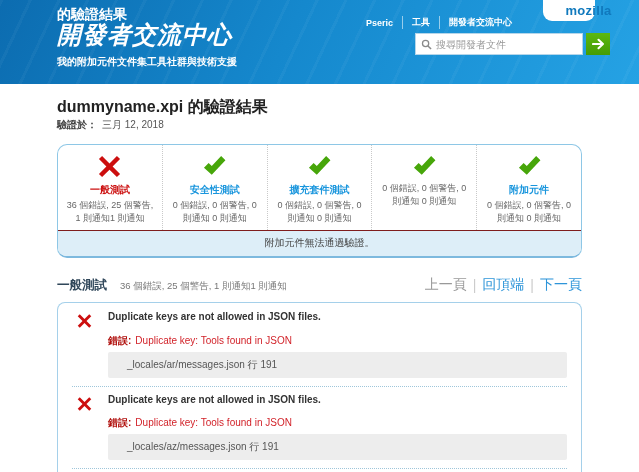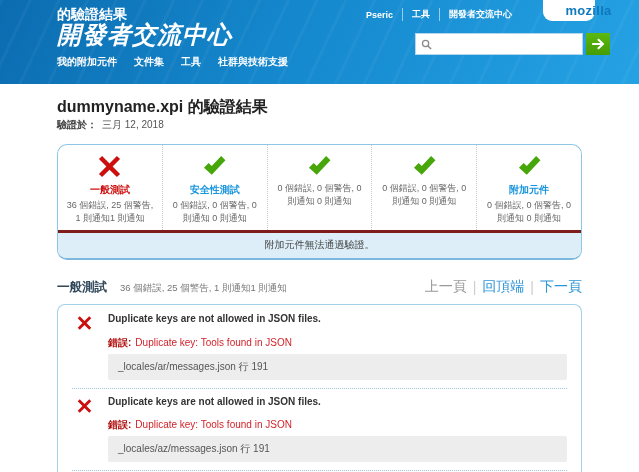--- a/index.html
+++ b/index.html
@@ -4,77 +4,77 @@
 <style>
   * { margin:0; padding:0; box-sizing:border-box; }
   html,body { width:639px; height:472px; overflow:hidden; background:#fff;
     font-family:"Liberation Sans","DejaVu Sans",sans-serif; }
 
   
   .header { position:relative; height:84px; color:#fff;
     background:linear-gradient(115deg,#0c6cb0 0%,#1588cd 45%,#25a2e4 100%); }
   .header::after { content:""; position:absolute; inset:0; pointer-events:none;
     background:repeating-linear-gradient(115deg, rgba(255,255,255,.04) 0 3px, rgba(255,255,255,0) 3px 26px); }
-  .user-bar { position:absolute; top:8px; right:118px; display:flex; align-items:center;
+  .user-bar { position:absolute; top:16px; right:118px; display:flex; align-items:center;
     font-size:9px; font-weight:bold; z-index:2; }
   .user-bar .ulink { color:#fff; padding:0 9px; text-decoration:none; cursor:pointer; }
   .user-bar .ulink + .ulink { border-left:1px solid rgba(255,255,255,.55); }
   .moz-tab { position:absolute; top:0; right:44px; width:52px; height:21px; background:#fff;
     border-radius:0 0 9px 9px; display:flex; align-items:center; justify-content:center;
     color:#1079bd; font-weight:bold; font-size:13px; letter-spacing:.3px; z-index:2; cursor:pointer;padding-left:39px; }
   .brand { position:relative; padding:6px 0 0 57px; z-index:2; }
   .brand-small { font-size:14px; font-weight:bold; line-height:1.15; }
   .brand-large { font-size:24px; font-weight:bold; line-height:1.1; letter-spacing:1px;font-style:italic; }
   .search { position:absolute; top:33px; right:29px; display:flex; z-index:2; }
   .search-field { width:168px; height:22px; background:#fff; display:flex; align-items:center;
     padding:0 5px; border:1px solid #b5d6ea; }
   .search-field input { border:none; outline:none; font-size:10px; width:100%; color:#333;
     font-family:inherit; background:transparent; }
   .search-field input::placeholder { color:#999; }
   .search-btn { width:24px; height:22px; margin-left:3px; border:none; cursor:pointer;
     background:linear-gradient(#5cb811,#459c05); display:flex; align-items:center; justify-content:center; }
-  .nav { position:relative; display:flex; gap:17px; padding-left:57px; margin-top:7px;
+  .nav { position:relative; display:flex; padding-left:57px; margin-top:7px;
     font-size:10px; font-weight:bold; z-index:2; }
   .nav .nlink { color:#fff; text-decoration:none; cursor:pointer; }
 
   
   .main { padding:0 57px; }
   .page-title { margin-top:13px; font-size:16px; font-weight:bold; color:#222; }
   .meta { font-size:10px; color:#555; }
   .meta .lbl { font-weight:bold; color:#444; margin-right:5px; }
 
   .summary-box { margin-top:12px; border:1px solid #8ec7e6; border-bottom:2px solid #7db9de;
     border-radius:10px; overflow:hidden; background:#fff; }
   .suites { display:flex; }
   .suite { flex:1; text-align:center; padding:9px 5px 6px; }
   .suite + .suite { border-left:1px dotted #c9c9c9; }
   .suite-icon { height:26px; line-height:0; }
   .suite-name { font-size:10px; font-weight:bold; margin-top:3px; color:#1a96dd; cursor:pointer; }
   .suite.fail .suite-name { color:#cc1111; }
   .suite-counts { font-size:9px; color:#666; margin-top:2px; line-height:1.4; }
-  .verdict { background:#ddeef8; border-top:3px solid #7f1d1d; text-align:center;
+  .verdict { background:#ddeef8; border-top:1px solid #7f1d1d; text-align:center;
     font-size:10px; color:#444; padding:5px 12px 6px; }
 
   .section-row { display:flex; align-items:baseline; margin-top:18px; }
   .section-title { font-size:12.5px; font-weight:bold; color:#30475a; }
   .section-counts { font-size:9.5px; color:#777; margin-left:13px; }
   .pagination { margin-left:auto; font-size:14px; display:flex; align-items:center; }
   .pagination .sep { color:#ccc; margin:0 6px; }
   .pagination .pg-disabled { color:#999; }
   .pagination .pg-link { color:#2e95d9; text-decoration:none; cursor:pointer; }
 
   .errors-box { margin-top:8px; border:1px solid #a5d0ea; border-bottom:none;
     border-radius:8px 8px 0 0; background:#fff; padding:1px 14px 0; min-height:190px; }
   .error-item { position:relative; padding:7px 0 8px 36px; border-bottom:1px dotted #9fc6da; }
   .error-x { position:absolute; left:4px; top:9px; line-height:0; }
   .error-title { font-size:10px; font-weight:bold; color:#333; line-height:1.15; }
   .error-msg { margin-top:12px; font-size:10px; color:#d2232a; line-height:1.1; }
   .error-msg .elbl { font-weight:bold; color:#b1120f; margin-right:4px; }
   .error-loc { margin-top:6px; background:#ededed; border-radius:2px;
-    padding:6px 10px; font-size:10px; color:#555; }
+    padding:6px 19px; font-size:10px; color:#555; }
 </style>
 </head>
 <body>
 
 <div class="header">
   <div class="user-bar">
     <span class="ulink">Pseric</span>
     <span class="ulink">工具</span>
     <span class="ulink">開發者交流中心</span>
   </div>
@@ -84,20 +84,21 @@
     <div class="brand-large">開發者交流中心</div>
   </div>
   <div class="search">
     <div class="search-field">
       <span style="line-height:0;margin-right:4px;">
         <svg width="11" height="11" viewBox="0 0 12 12">
             <circle cx="5" cy="5" r="3.4" fill="none" stroke="#8a8a8a" stroke-width="1.4"></circle>
             <line x1="7.6" y1="7.6" x2="11" y2="11" stroke="#8a8a8a" stroke-width="1.6"></line>
           </svg>
       </span>
+      <input type="text" placeholder="搜尋開發者文件" style="">
     </div>
     <button class="search-btn">
       <span style="line-height:0;">
         <svg width="13" height="12" viewBox="0 0 14 12">
             <path d="M1 6 h9 M7 1.5 L11.8 6 L7 10.5" fill="none" stroke="#fff" stroke-width="2.2" stroke-linecap="round" stroke-linejoin="round"></path>
           </svg>
       </span>
     </button>
   </div>
   <div class="nav">
@@ -136,20 +137,21 @@
         <div class="suite-name">安全性測試</div>
         <div class="suite-counts">0 個錯誤, 0 個警告, 0 則通知 0 則通知</div>
       </div>
 
       <div class="suite pass">
         <div class="suite-icon">
           <svg width="27" height="25" viewBox="0 0 32 32">
               <path d="M2.5 17.5 L8.5 11.5 L12.5 15.5 L24.5 2.5 L30 8 L12.5 26.5 Z" fill="#47a60a"></path>
             </svg>
         </div>
+        <div class="suite-name">擴充套件測試</div>
         <div class="suite-counts">0 個錯誤, 0 個警告, 0 則通知 0 則通知</div>
       </div>
 
       <div class="suite pass">
         <div class="suite-icon">
           <svg width="27" height="25" viewBox="0 0 32 32">
               <path d="M2.5 17.5 L8.5 11.5 L12.5 15.5 L24.5 2.5 L30 8 L12.5 26.5 Z" fill="#47a60a"></path>
             </svg>
         </div>
         <div class="suite-counts">0 個錯誤, 0 個警告, 0 則通知 0 則通知</div>

